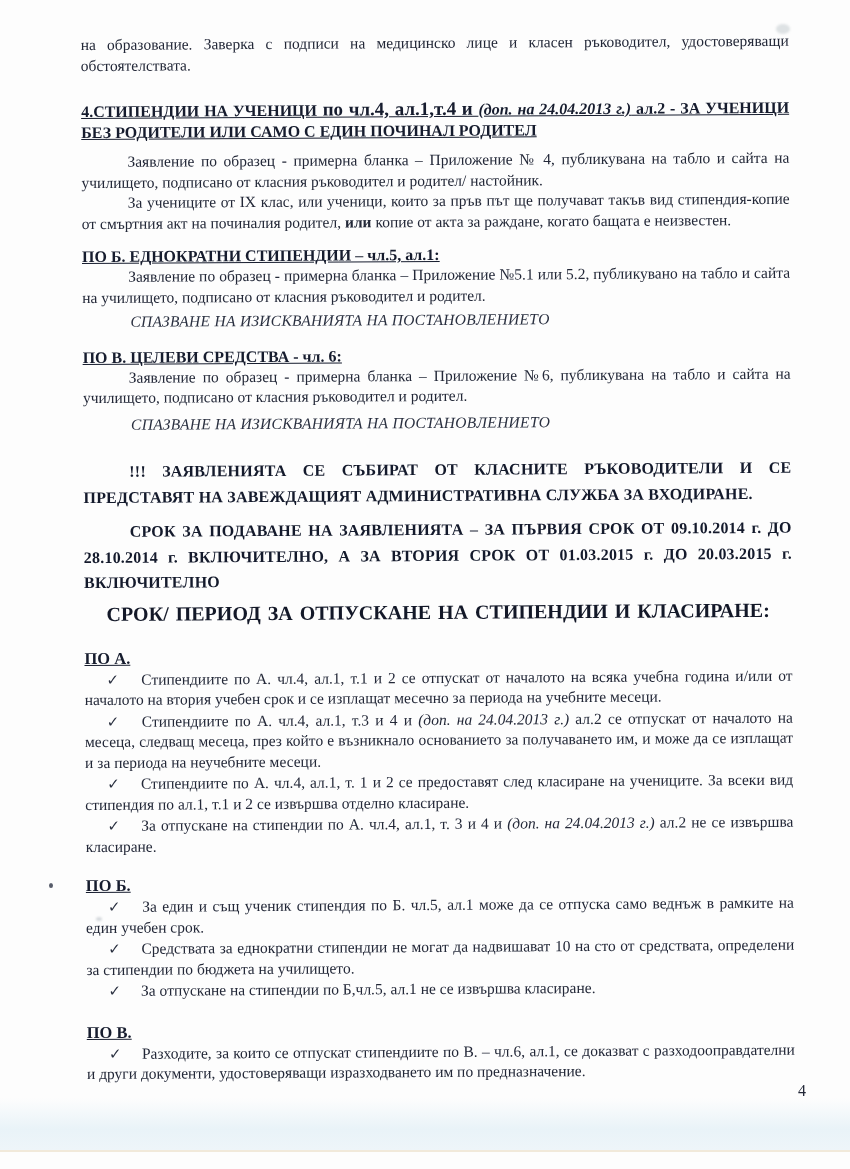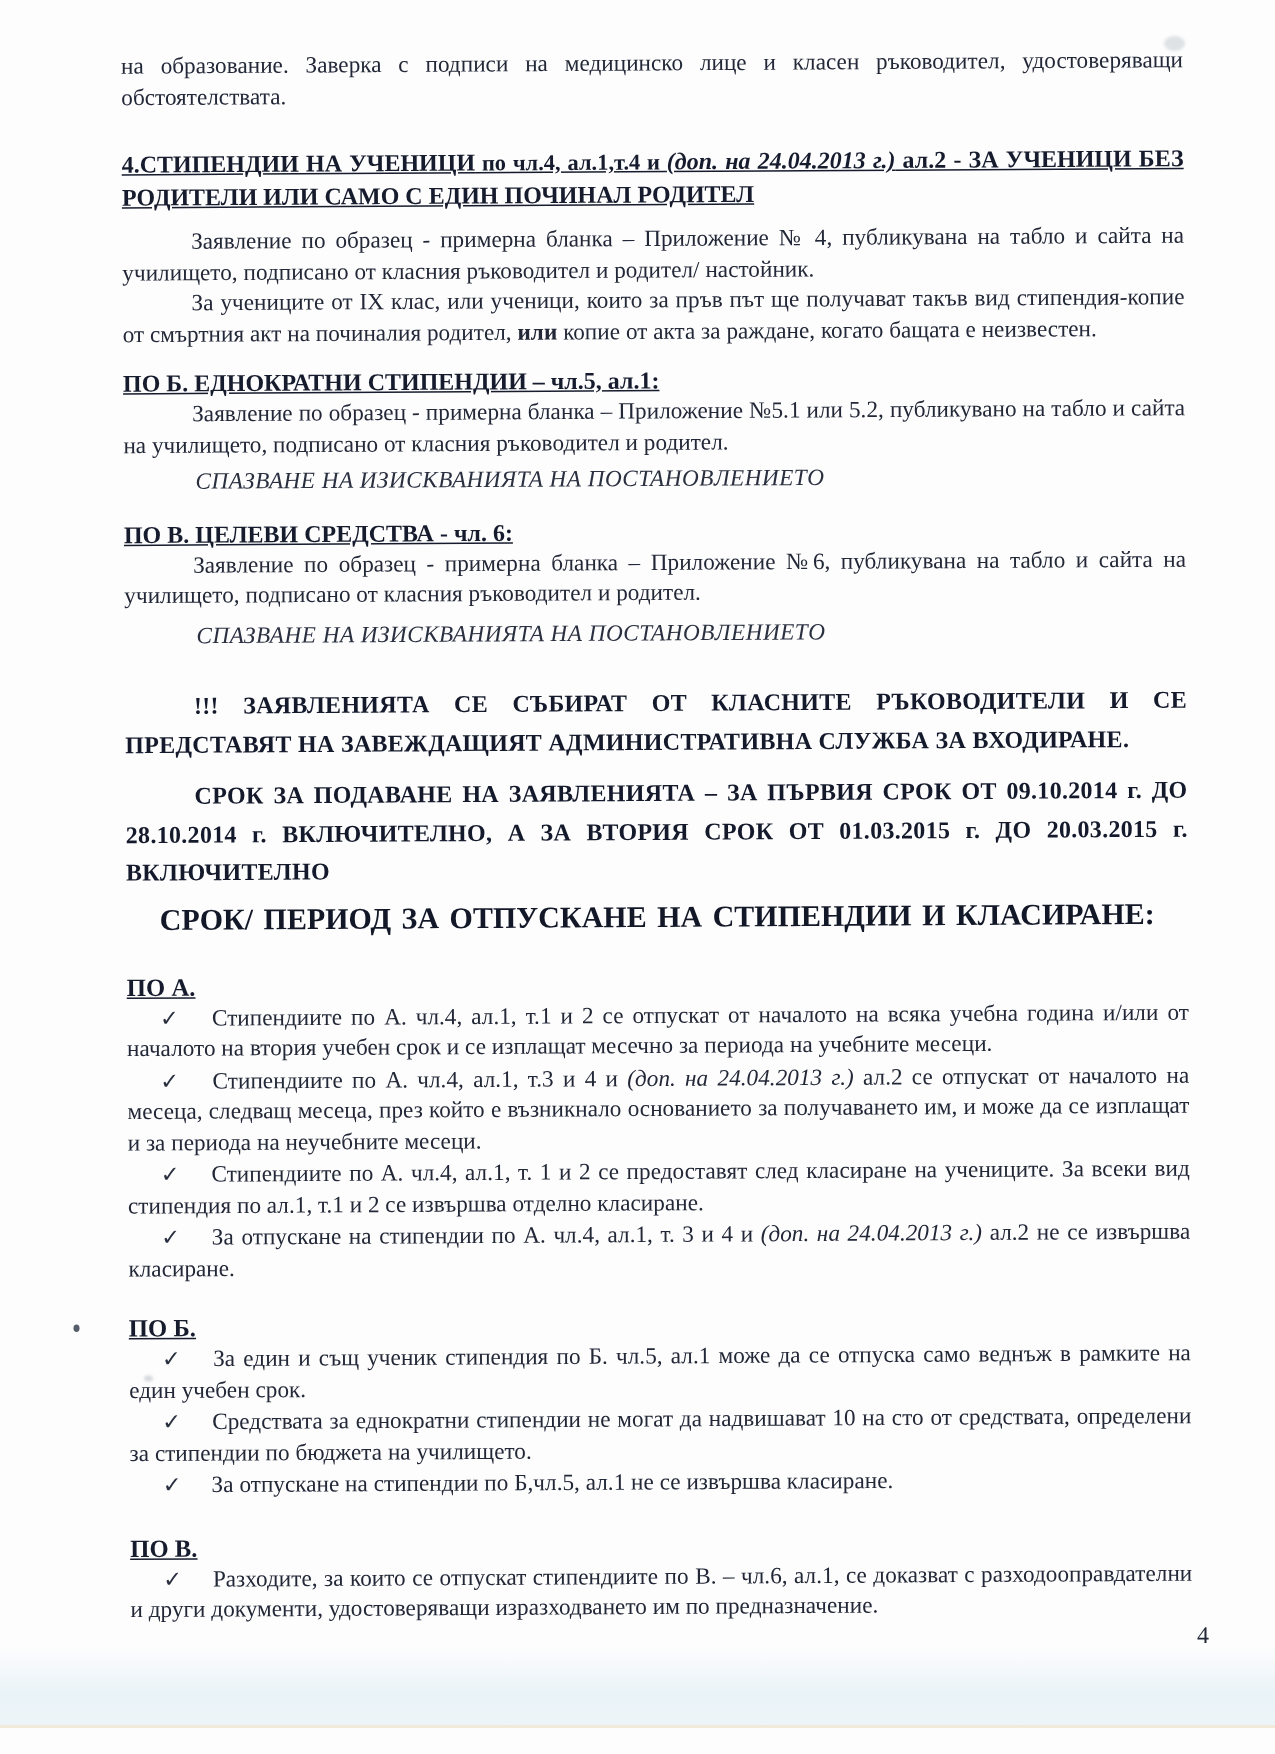--- a/index.html
+++ b/index.html
@@ -21,21 +21,21 @@
   p, h2, h3 { font-size: 15.5px; line-height: 20.5px; }
   .body-par { text-align: justify; }
   .indent { text-indent: 46px; }
   .sec-heading {
     font-size: 16px; line-height: 21px;
     font-weight: bold;
     text-decoration: underline;
     color: #161c2e;
     text-align: justify;
   }
-  .sec-heading .mid { font-size: 15px; }
+  .sec-heading .mid { font-size: 19px; }
   .sec-heading em, .note em { font-style: italic; }
   .h4 { margin-top: 24px; }
   .hB { margin-top: 12px; }
   .hV { margin-top: 14px; }
   .p1 { margin-top: 9px; }
   .note {
     font-style: italic;
     margin-left: 48px;
     margin-top: 4px;
     letter-spacing: 0.3px;

